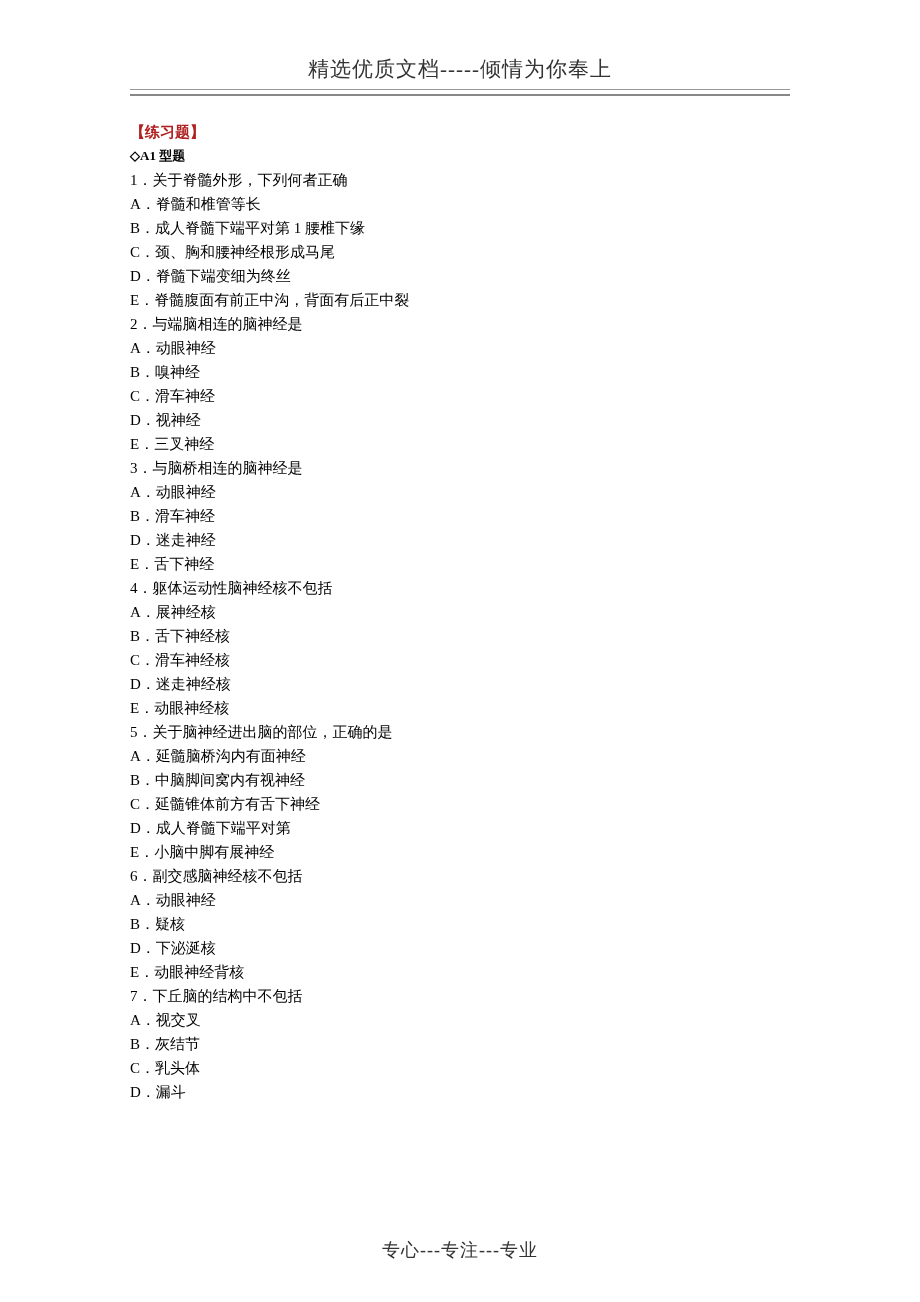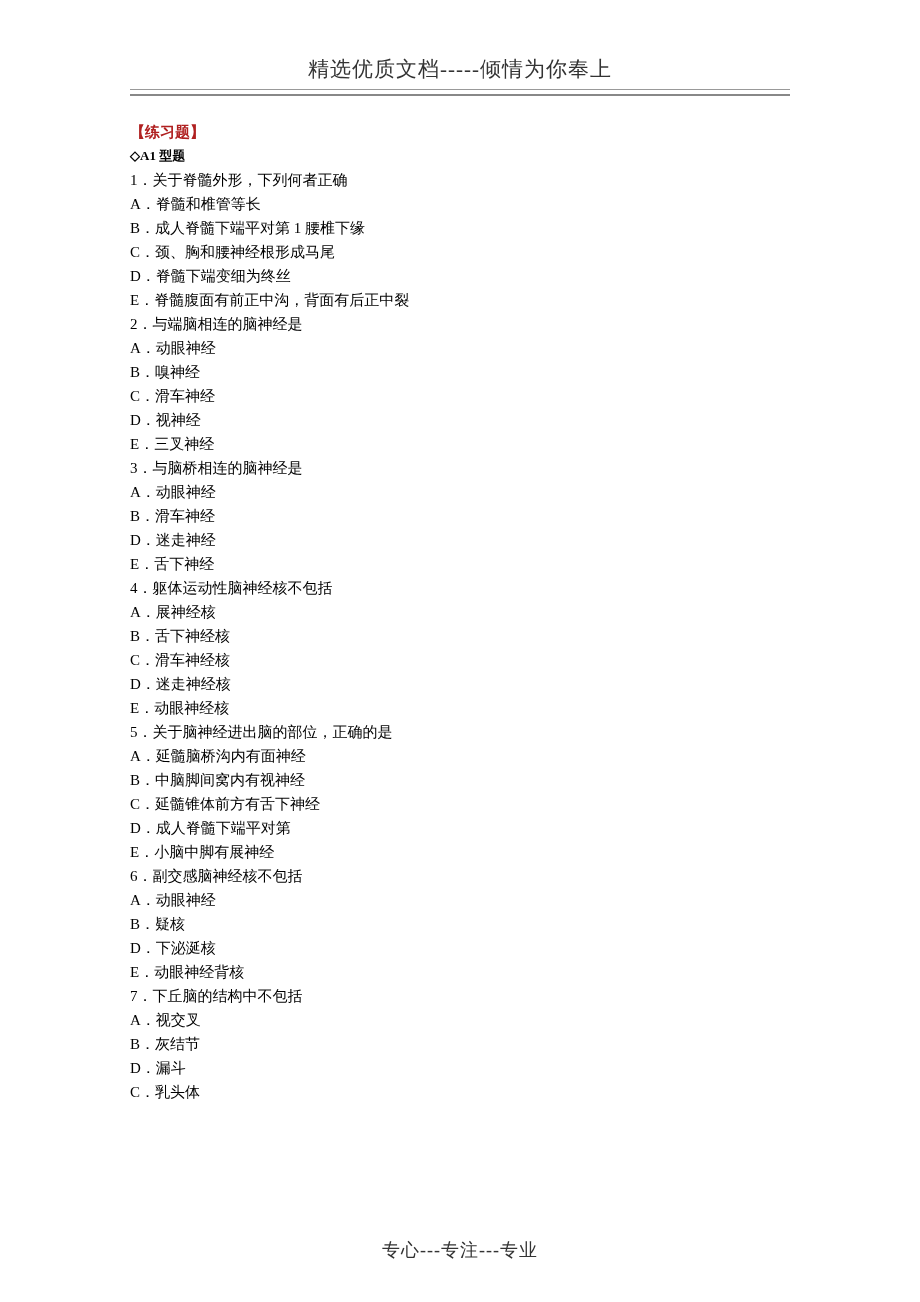--- a/index.html
+++ b/index.html
@@ -109,18 +109,18 @@
 
     <div class="q">6．副交感脑神经核不包括</div>
     <div class="opt">A．动眼神经</div>
     <div class="opt">B．疑核</div>
     <div class="opt">D．下泌涎核</div>
     <div class="opt">E．动眼神经背核</div>
 
     <div class="q">7．下丘脑的结构中不包括</div>
     <div class="opt">A．视交叉</div>
     <div class="opt">B．灰结节</div>
+    <div class="opt">C．乳头体</div>
     <div class="opt">D．漏斗</div>
-    <div class="opt">C．乳头体</div>
   </div>
 </div>
 
 <div class="footer">专心---专注---专业</div>
 
 </body></html>

